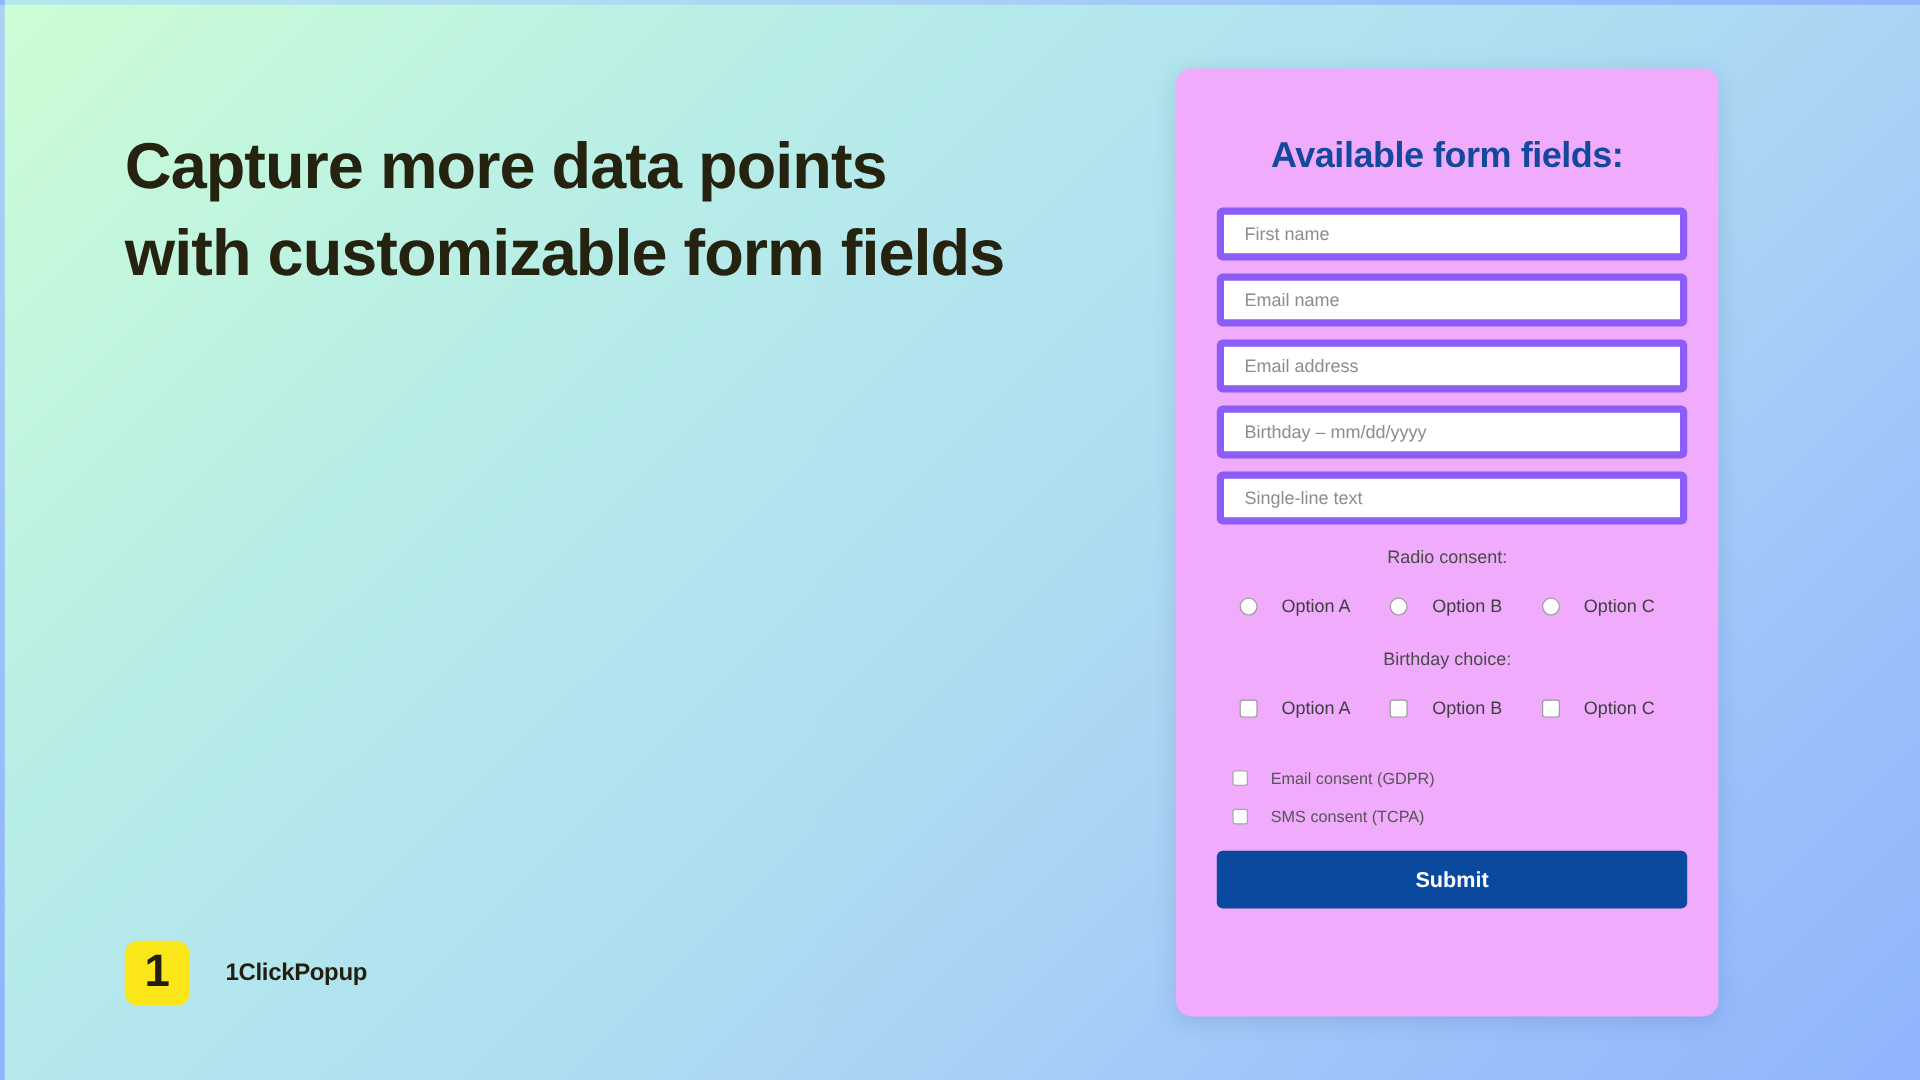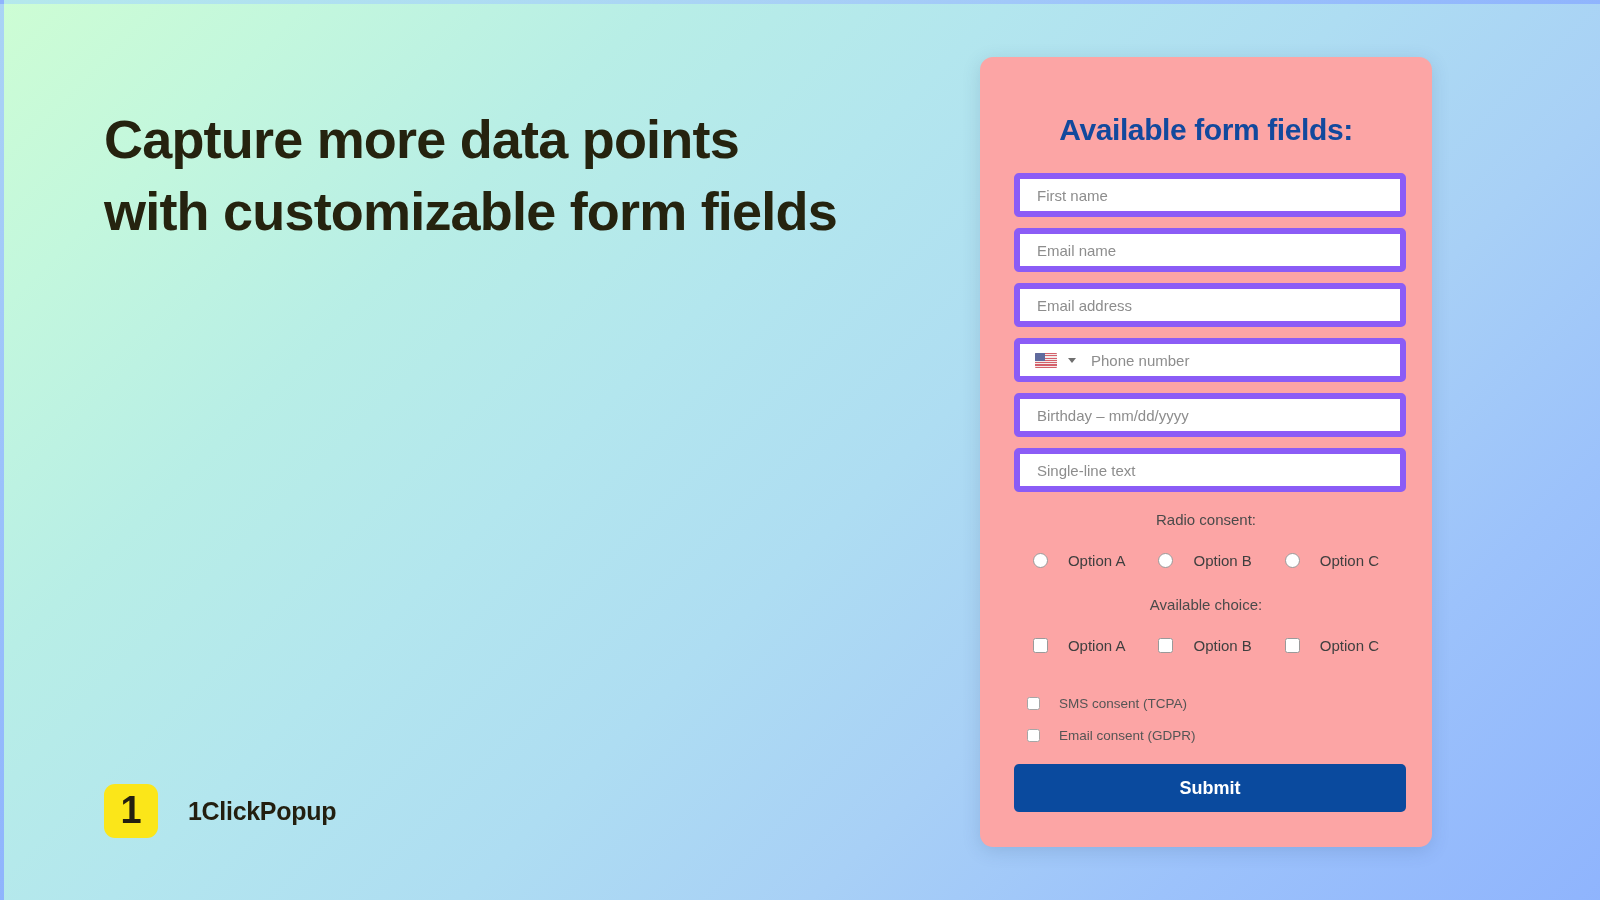--- a/index.html
+++ b/index.html
@@ -76,34 +76,34 @@
     align-items: center;
     justify-content: center;
     font-size: 38px;
     font-weight: bold;
     color: #231f10;
     line-height: 1;
     padding-bottom: 2px;
   }
 
   .logo-text {
-    font-size: 25px;
+    font-size: 20px;
     font-weight: bold;
     color: #231f10;
     letter-spacing: -0.3px;
   }
 
   
   .form-card {
     position: absolute;
     left: 968px;
     top: 45px;
     width: 452px;
     height: 790px;
-    background: #fca5a5;
+    background: #f0abfc;
     border-radius: 13px;
     box-shadow: 0 4px 18px rgba(40, 70, 110, 0.17);
     padding: 52px 30px 0 30px;
   }
 
   .form-title {
     text-align: center;
     font-size: 30px;
     font-weight: bold;
     color: #12499d;
@@ -273,25 +273,20 @@
   </div>
 
   <div class="field">
     <span class="field-placeholder">Email name</span>
   </div>
 
   <div class="field">
     <span class="field-placeholder">Email address</span>
   </div>
 
-  <div class="field phone-field">
-    <span class="flag-icon"></span>
-    <span class="caret-down"></span>
-    <span class="field-placeholder">Phone number</span>
-  </div>
 
   <div class="field">
     <span class="field-placeholder">Birthday – mm/dd/yyyy</span>
   </div>
 
   <div class="field">
     <span class="field-placeholder">Single-line text</span>
   </div>
 
   <div class="group-label">Radio consent:</div>
@@ -303,42 +298,42 @@
     <div class="choice">
       <span class="radio-box"></span>
       <span class="choice-label">Option B</span>
     </div>
     <div class="choice">
       <span class="radio-box"></span>
       <span class="choice-label">Option C</span>
     </div>
   </div>
 
-  <div class="group-label">Available choice:</div>
+  <div class="group-label">Birthday choice:</div>
   <div class="choice-row">
     <div class="choice">
       <span class="check-box"></span>
       <span class="choice-label">Option A</span>
     </div>
     <div class="choice">
       <span class="check-box"></span>
       <span class="choice-label">Option B</span>
     </div>
     <div class="choice">
       <span class="check-box"></span>
       <span class="choice-label">Option C</span>
     </div>
   </div>
 
   <div class="consents">
     <div class="consent-row">
       <span class="consent-box"></span>
-      <span class="consent-label">SMS consent (TCPA)</span>
+      <span class="consent-label">Email consent (GDPR)</span>
     </div>
     <div class="consent-row">
       <span class="consent-box"></span>
-      <span class="consent-label">Email consent (GDPR)</span>
+      <span class="consent-label">SMS consent (TCPA)</span>
     </div>
   </div>
 
   <button class="submit-button">Submit</button>
 
 </div>
 
 </body></html>

